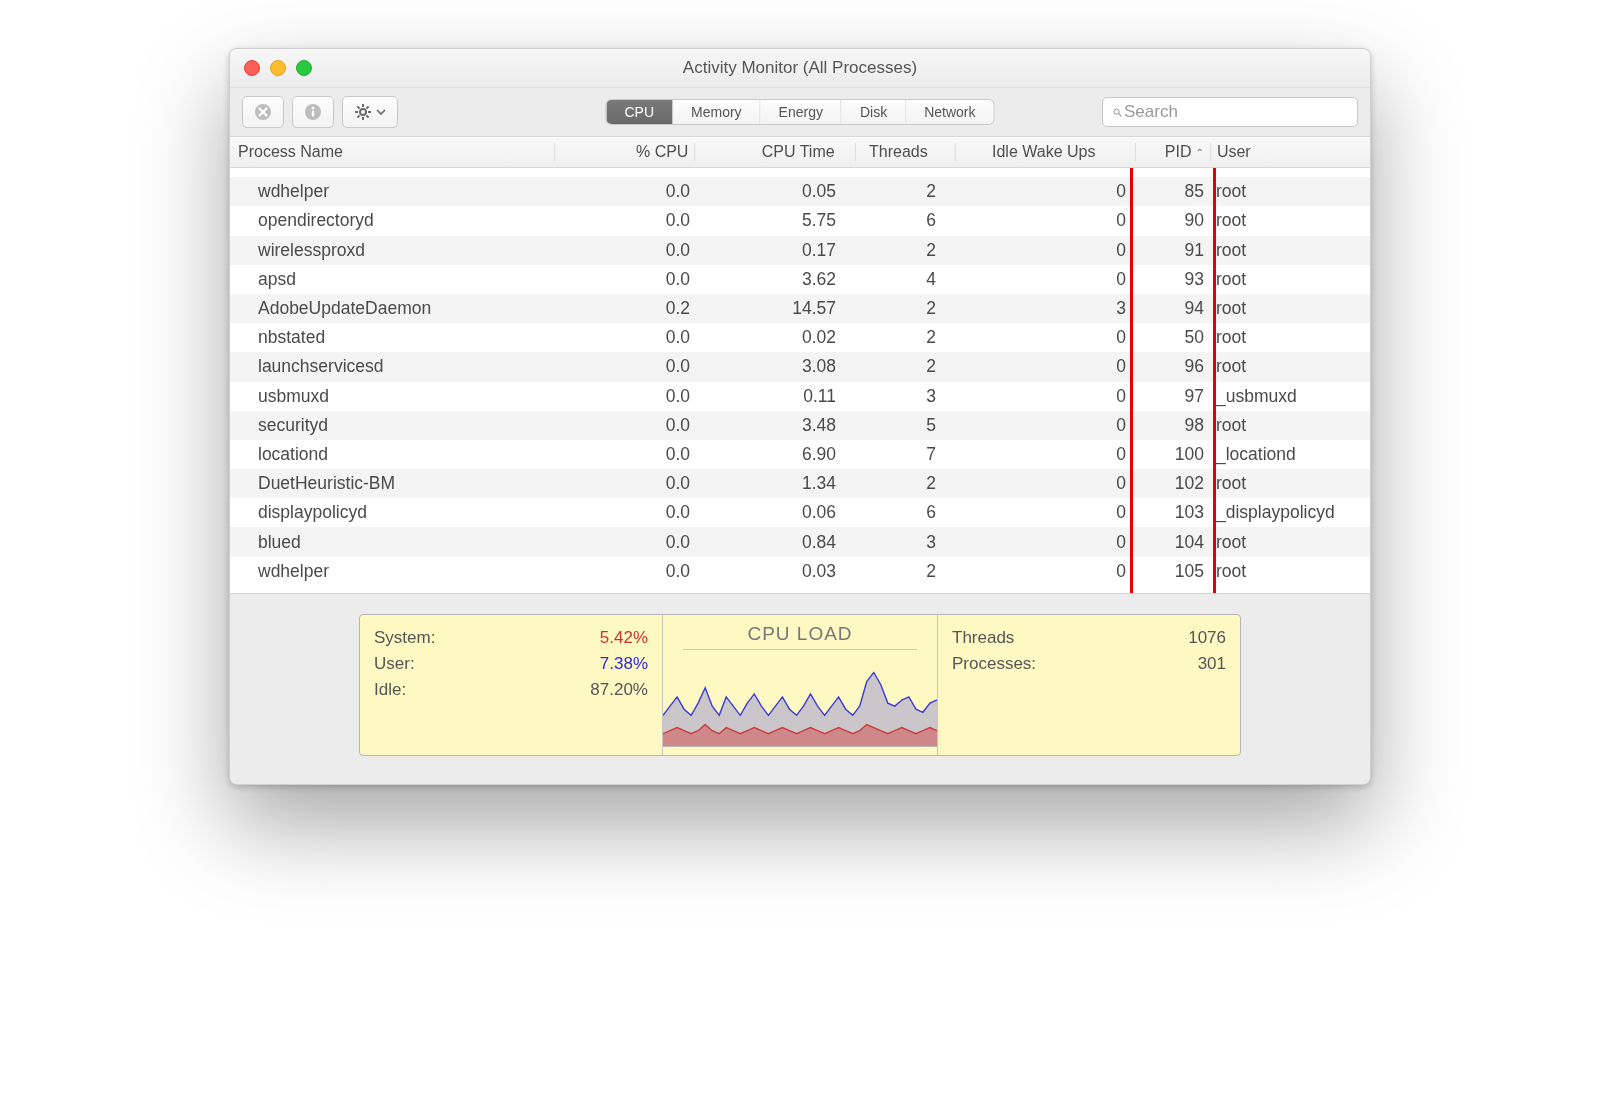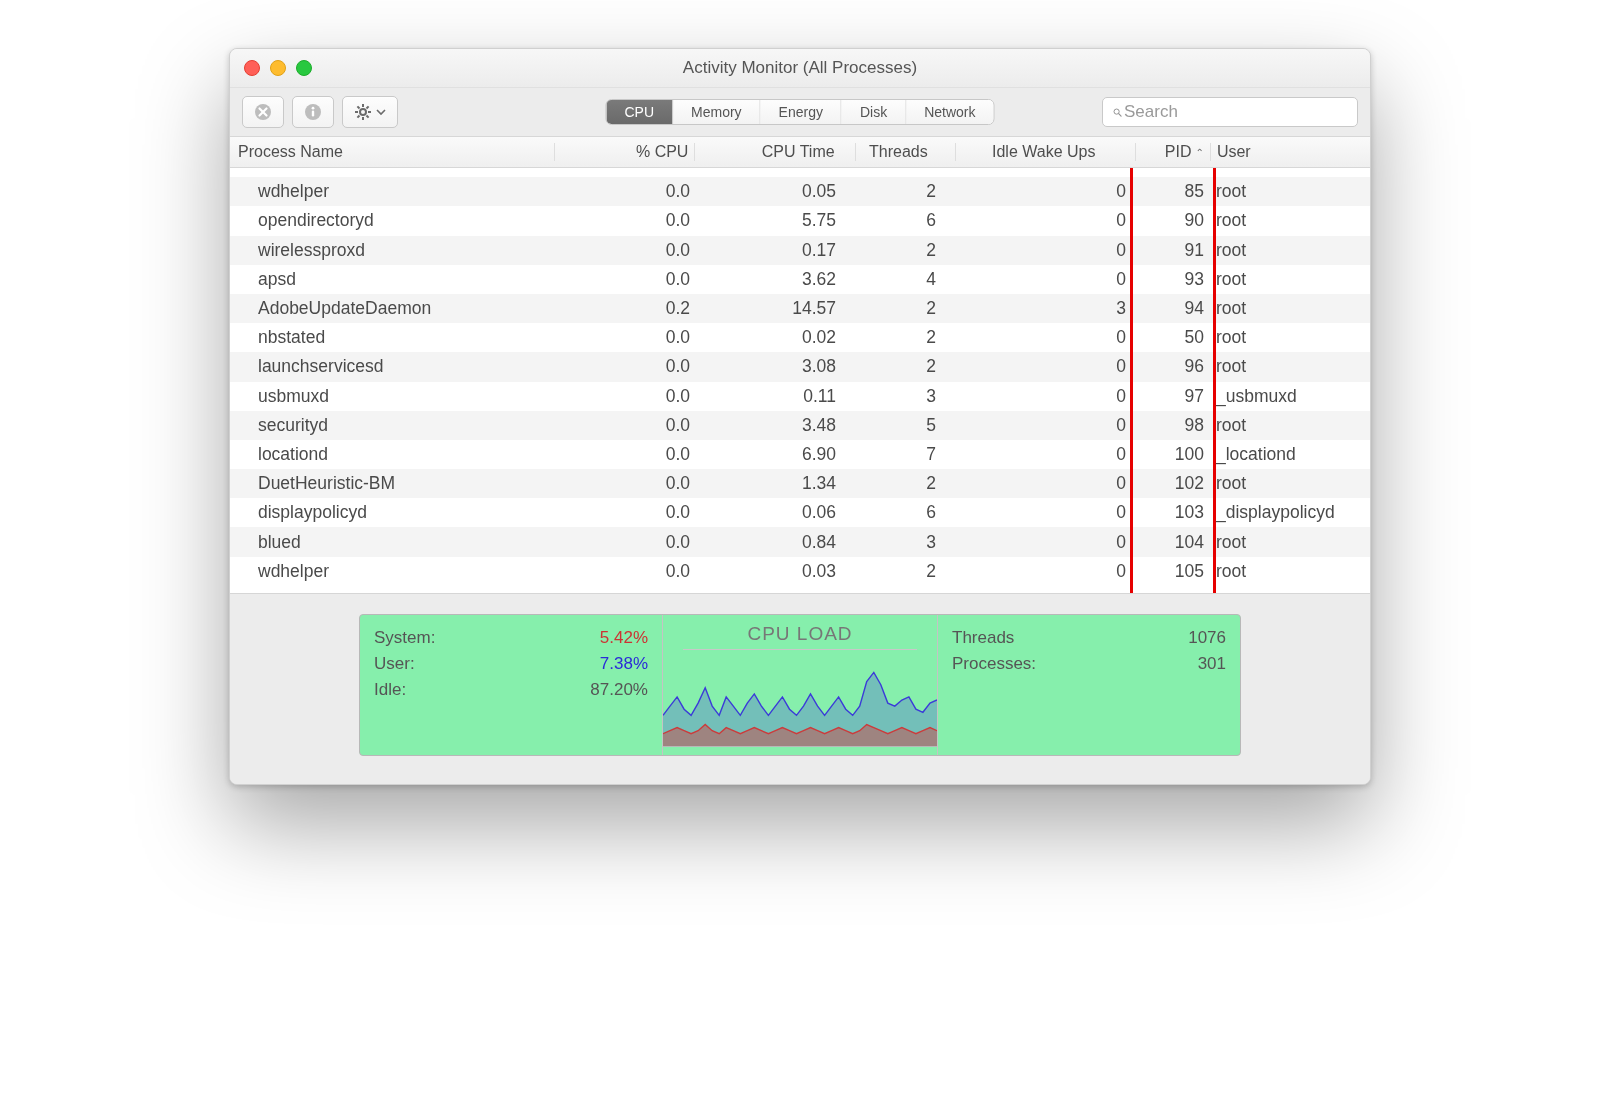--- a/index.html
+++ b/index.html
@@ -193,21 +193,21 @@
     background: #ececec;
     border-top: 1px solid #d6d6d6;
     padding: 20px 0 28px;
     display: flex;
     justify-content: center;
   }
   .panel {
     display: flex;
     border: 1px solid #b8b8b8;
     border-radius: 4px;
-    background: #86efac;
+    background: #fef9c3;
     height: 140px;
     width: 880px;
     overflow: hidden;
   }
   .pane {
     border-right: 1px solid #c4c4c4;
     flex: 1;
     padding: 10px 14px;
     font-size: 17px;
     color:#555;

